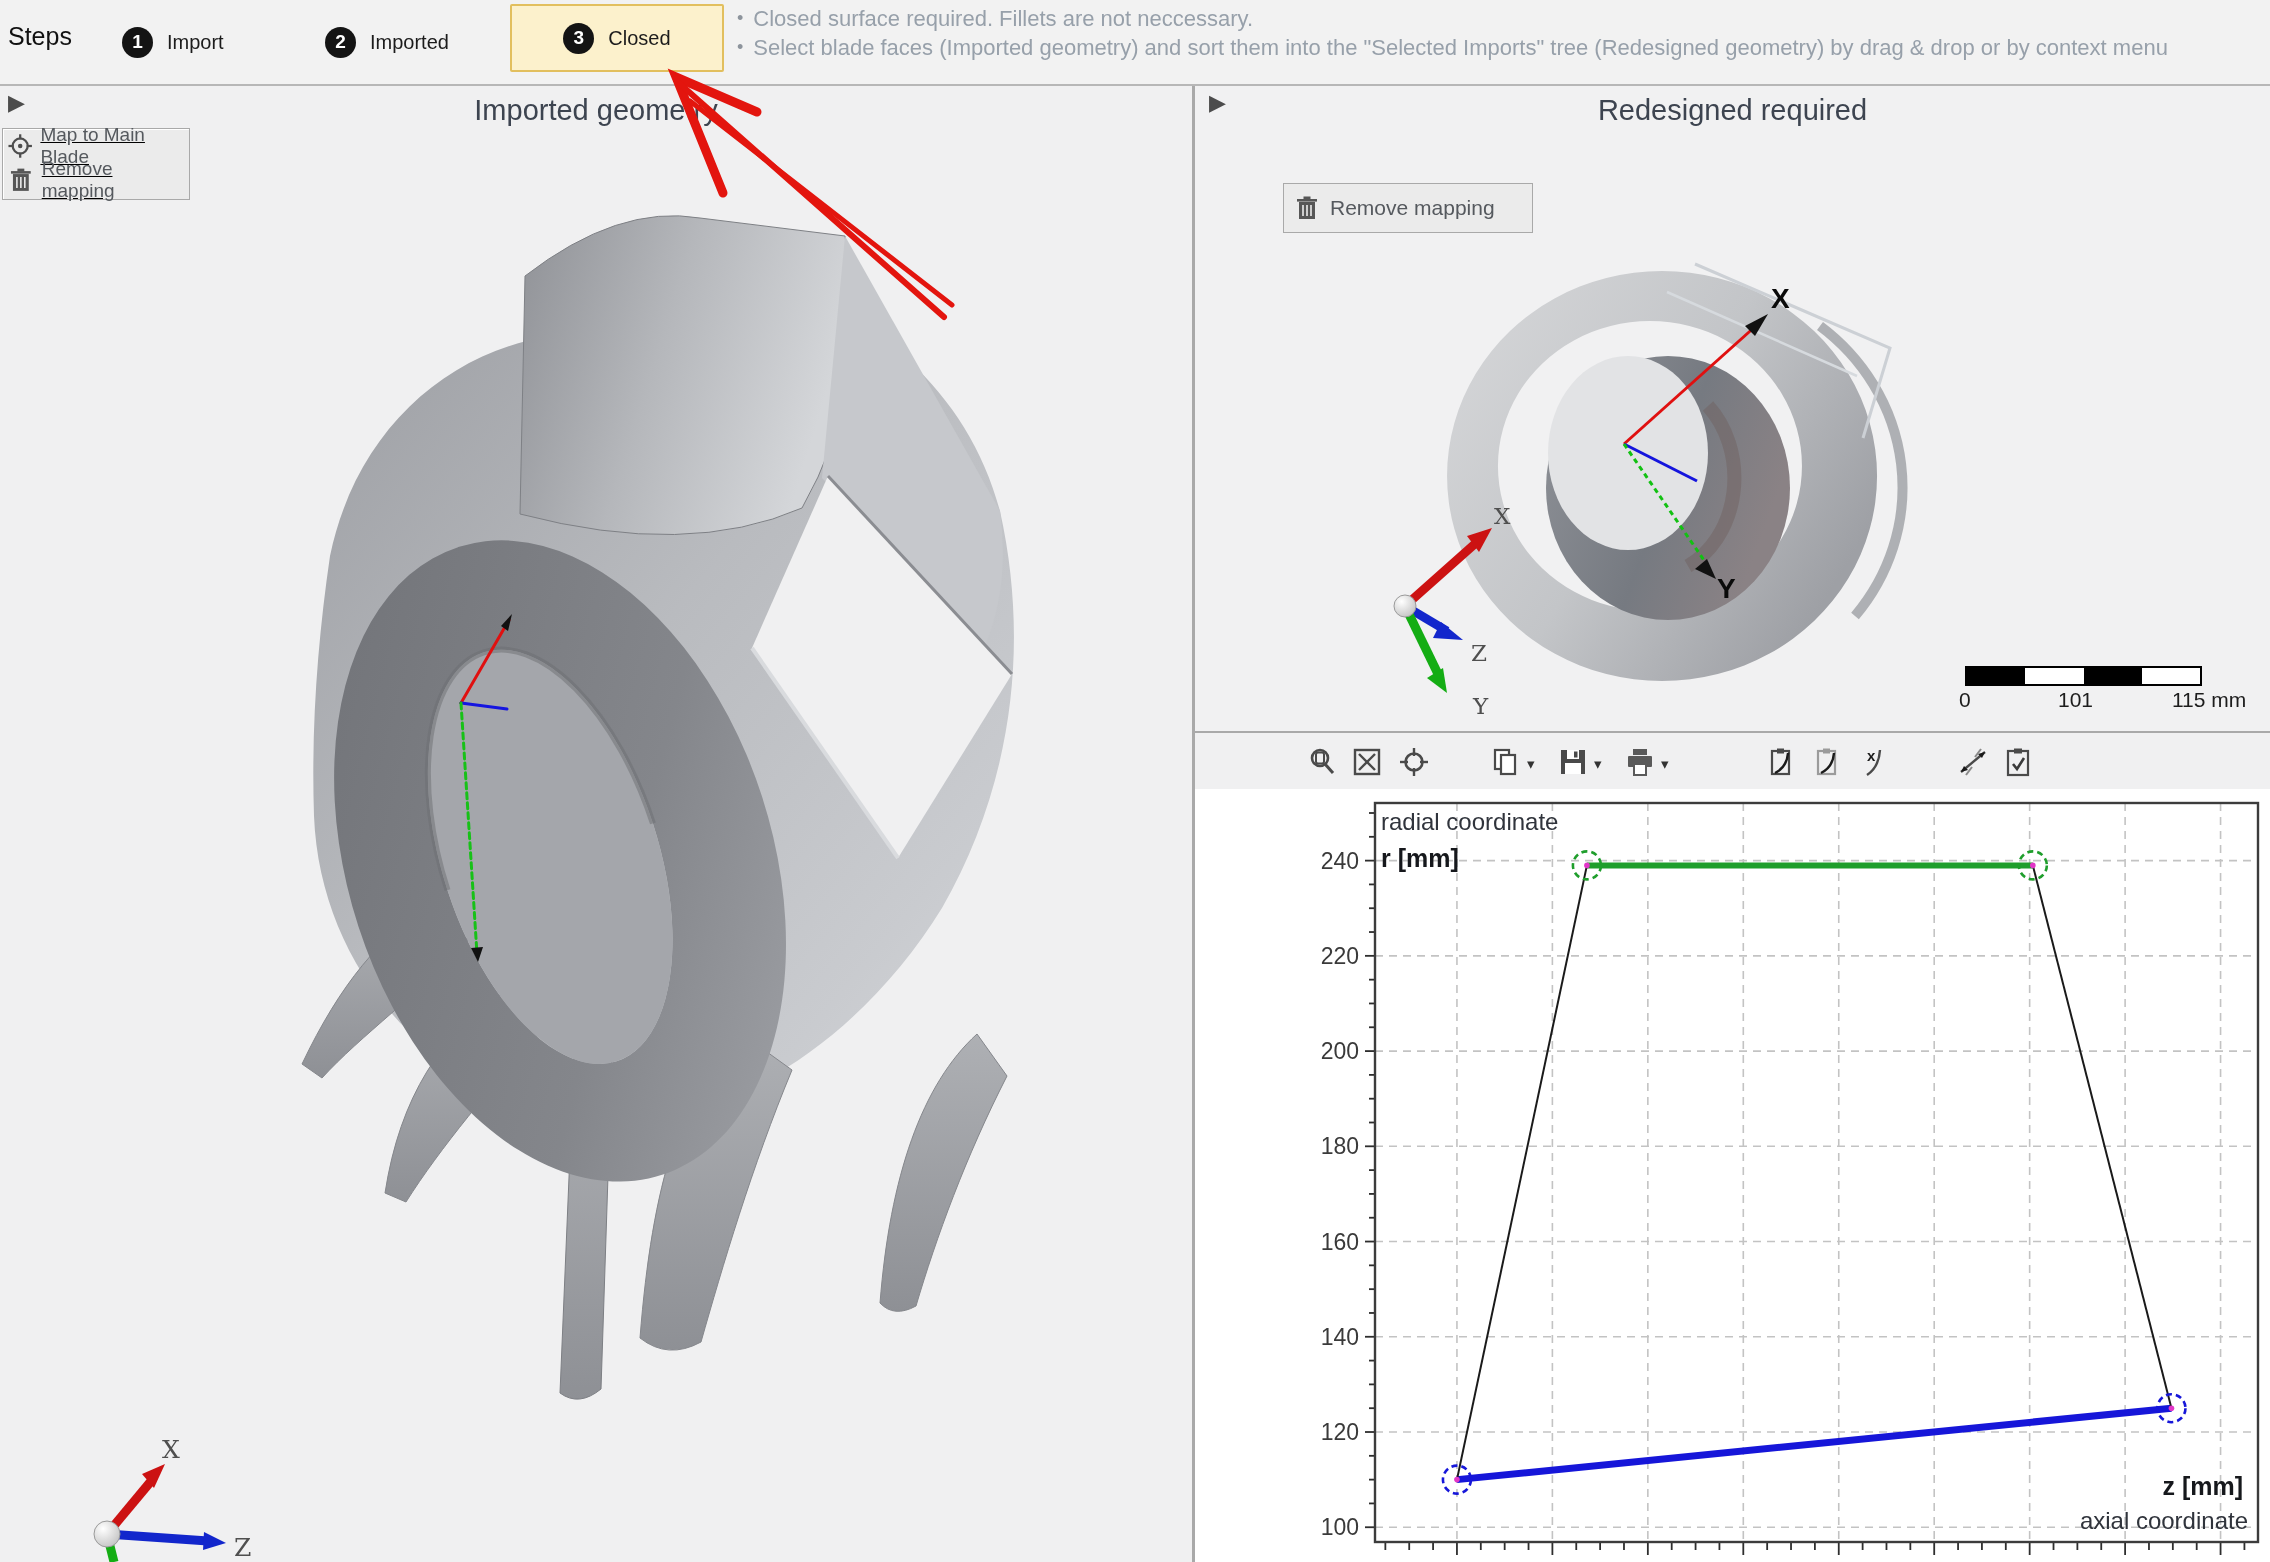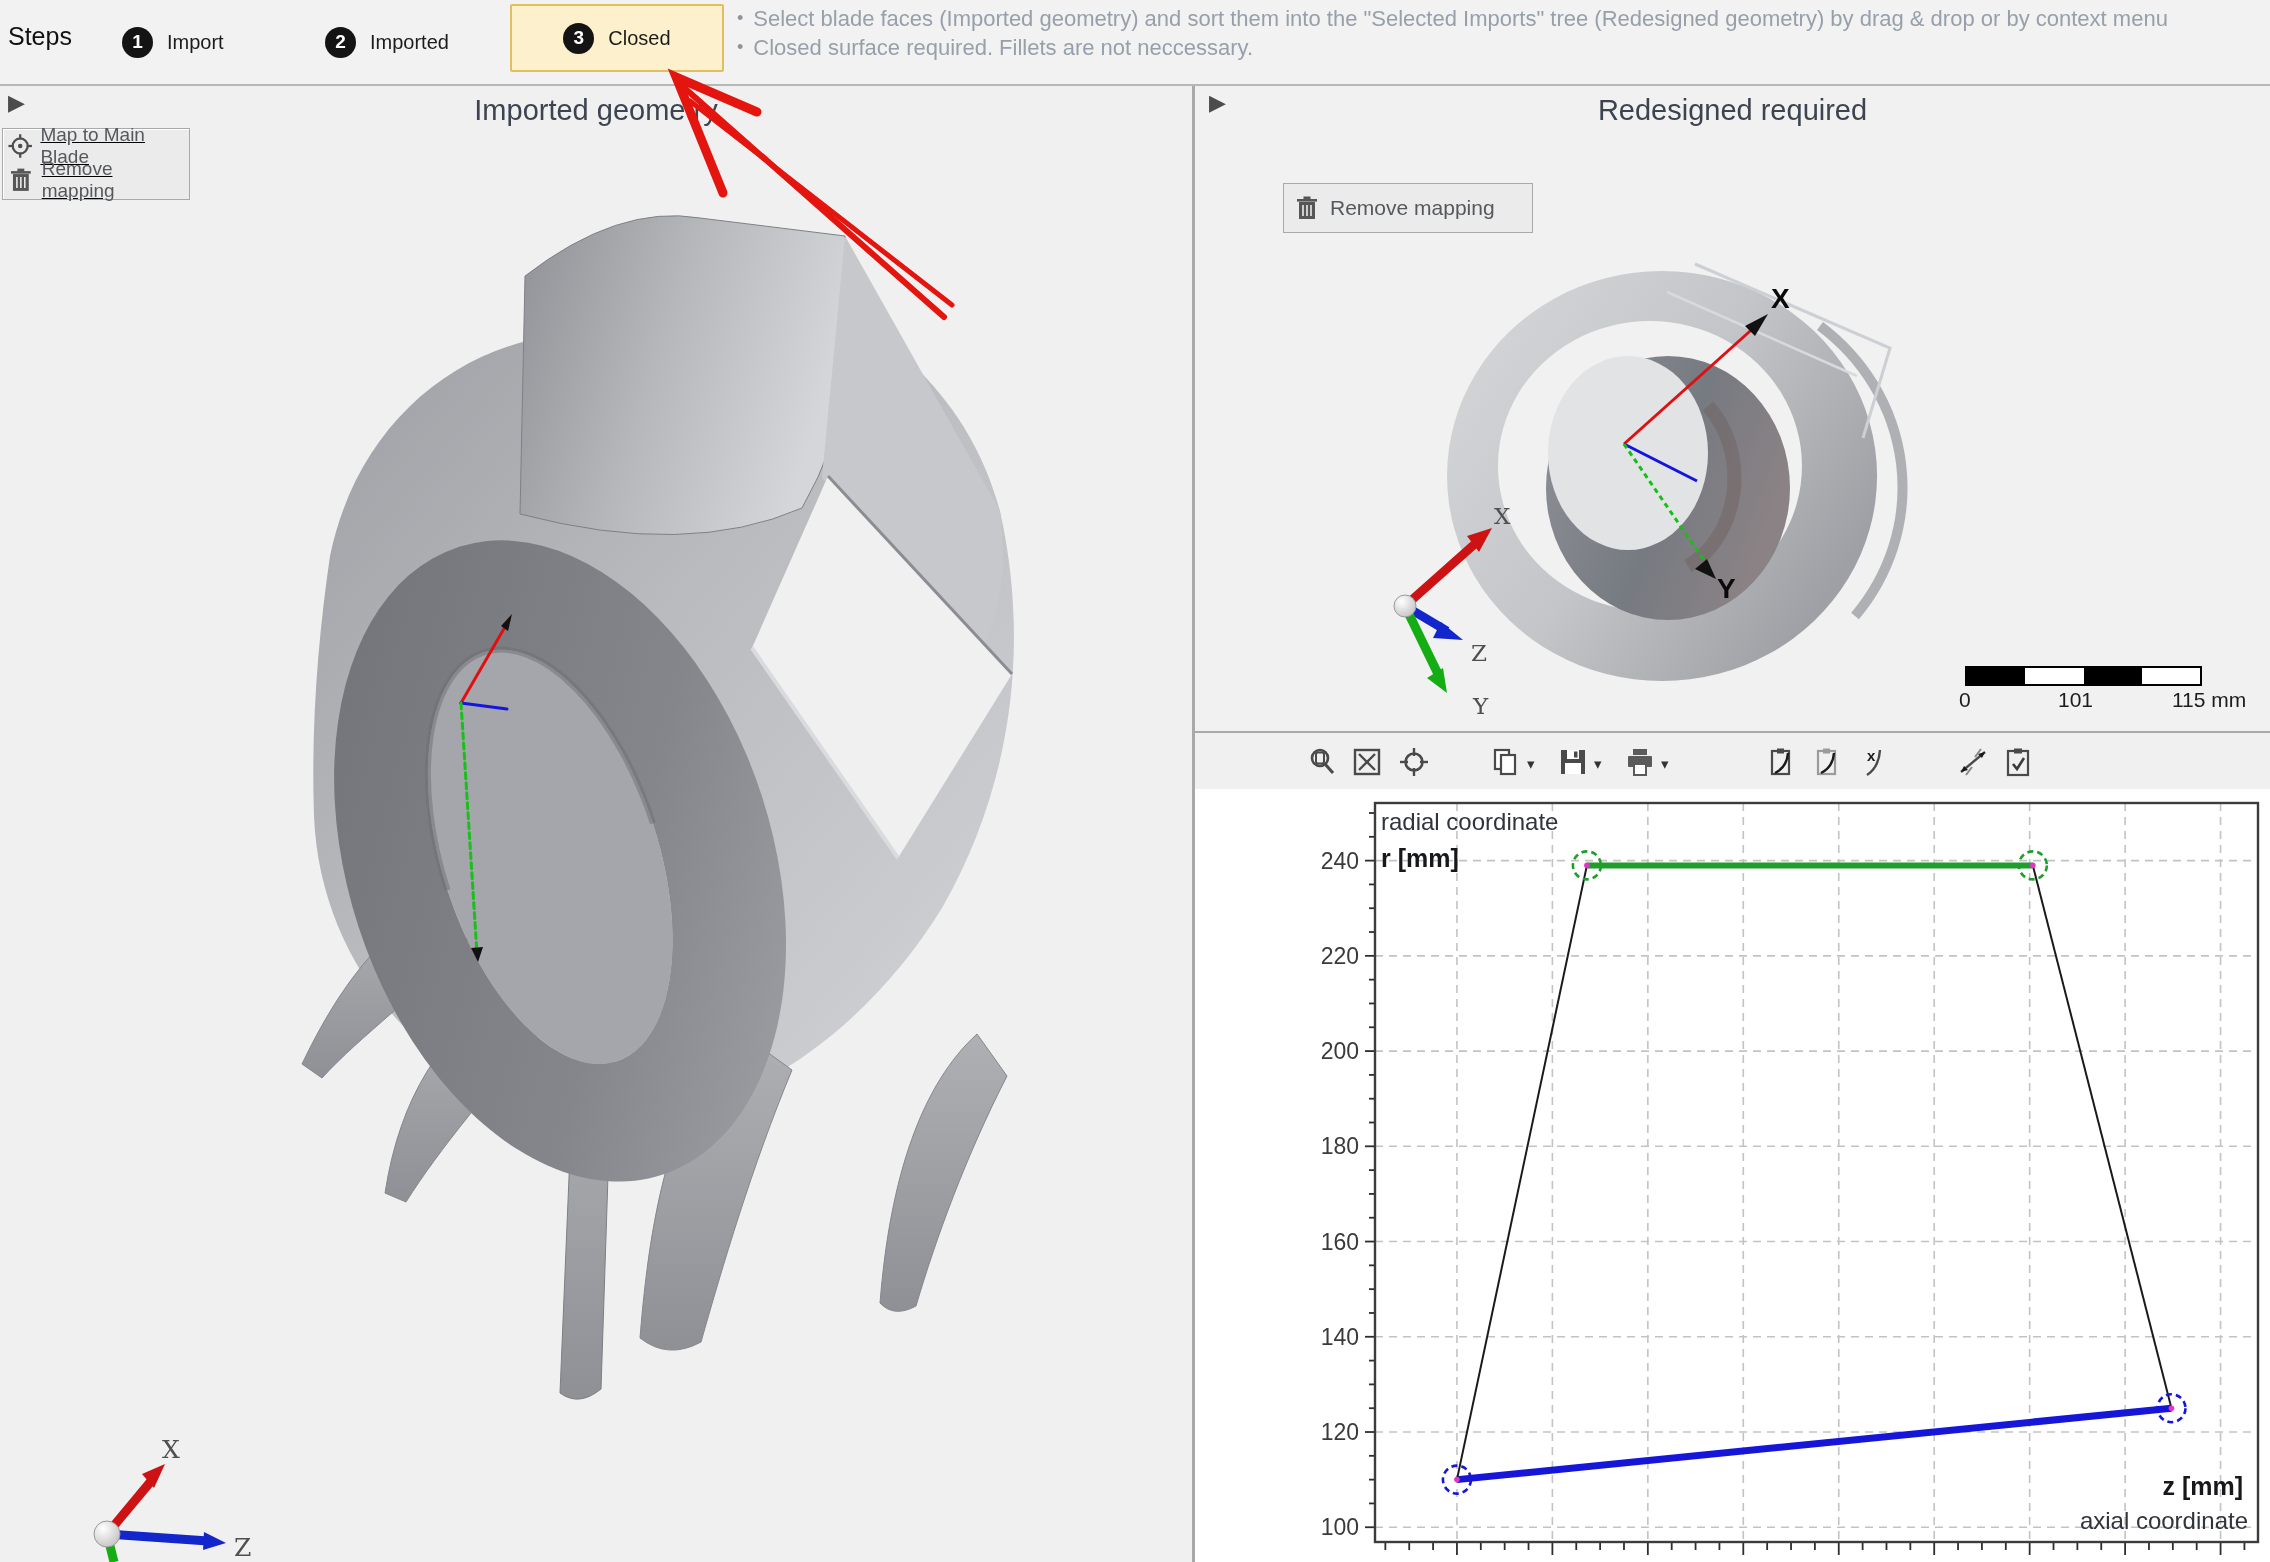--- a/index.html
+++ b/index.html
@@ -62,22 +62,22 @@
   <div id="step-2" class="abs step-item">
     <div class="step-circle">2</div>
     <div class="step-label">Imported</div>
   </div>
   <div id="step-3" class="abs step-item">
     <div class="step-circle">3</div>
     <div class="step-label">Closed</div>
   </div>
 
   <div id="instructions" class="abs">
+    <div><span class="bullet">•</span><span>Closed surface required. Fillets are not neccessary.</span></div>
     <div><span class="bullet">•</span><span>Select blade faces (Imported geometry) and sort them into the "Selected Imports" tree (Redesigned geometry) by drag &amp; drop or by context menu</span></div>
-    <div><span class="bullet">•</span><span>Closed surface required. Fillets are not neccessary.</span></div>
   </div>
 </div>
 
 <div id="left-panel" class="abs">
   <div class="abs expander" style="left:8px;top:4px;">▶</div>
   <div class="abs panel-title" style="left:0;top:8px;">Imported geometry</div>
 
   <div id="left-buttons" class="abs">
     <div class="mini-row">
       <svg width="26" height="26" viewBox="0 0 26 26">

